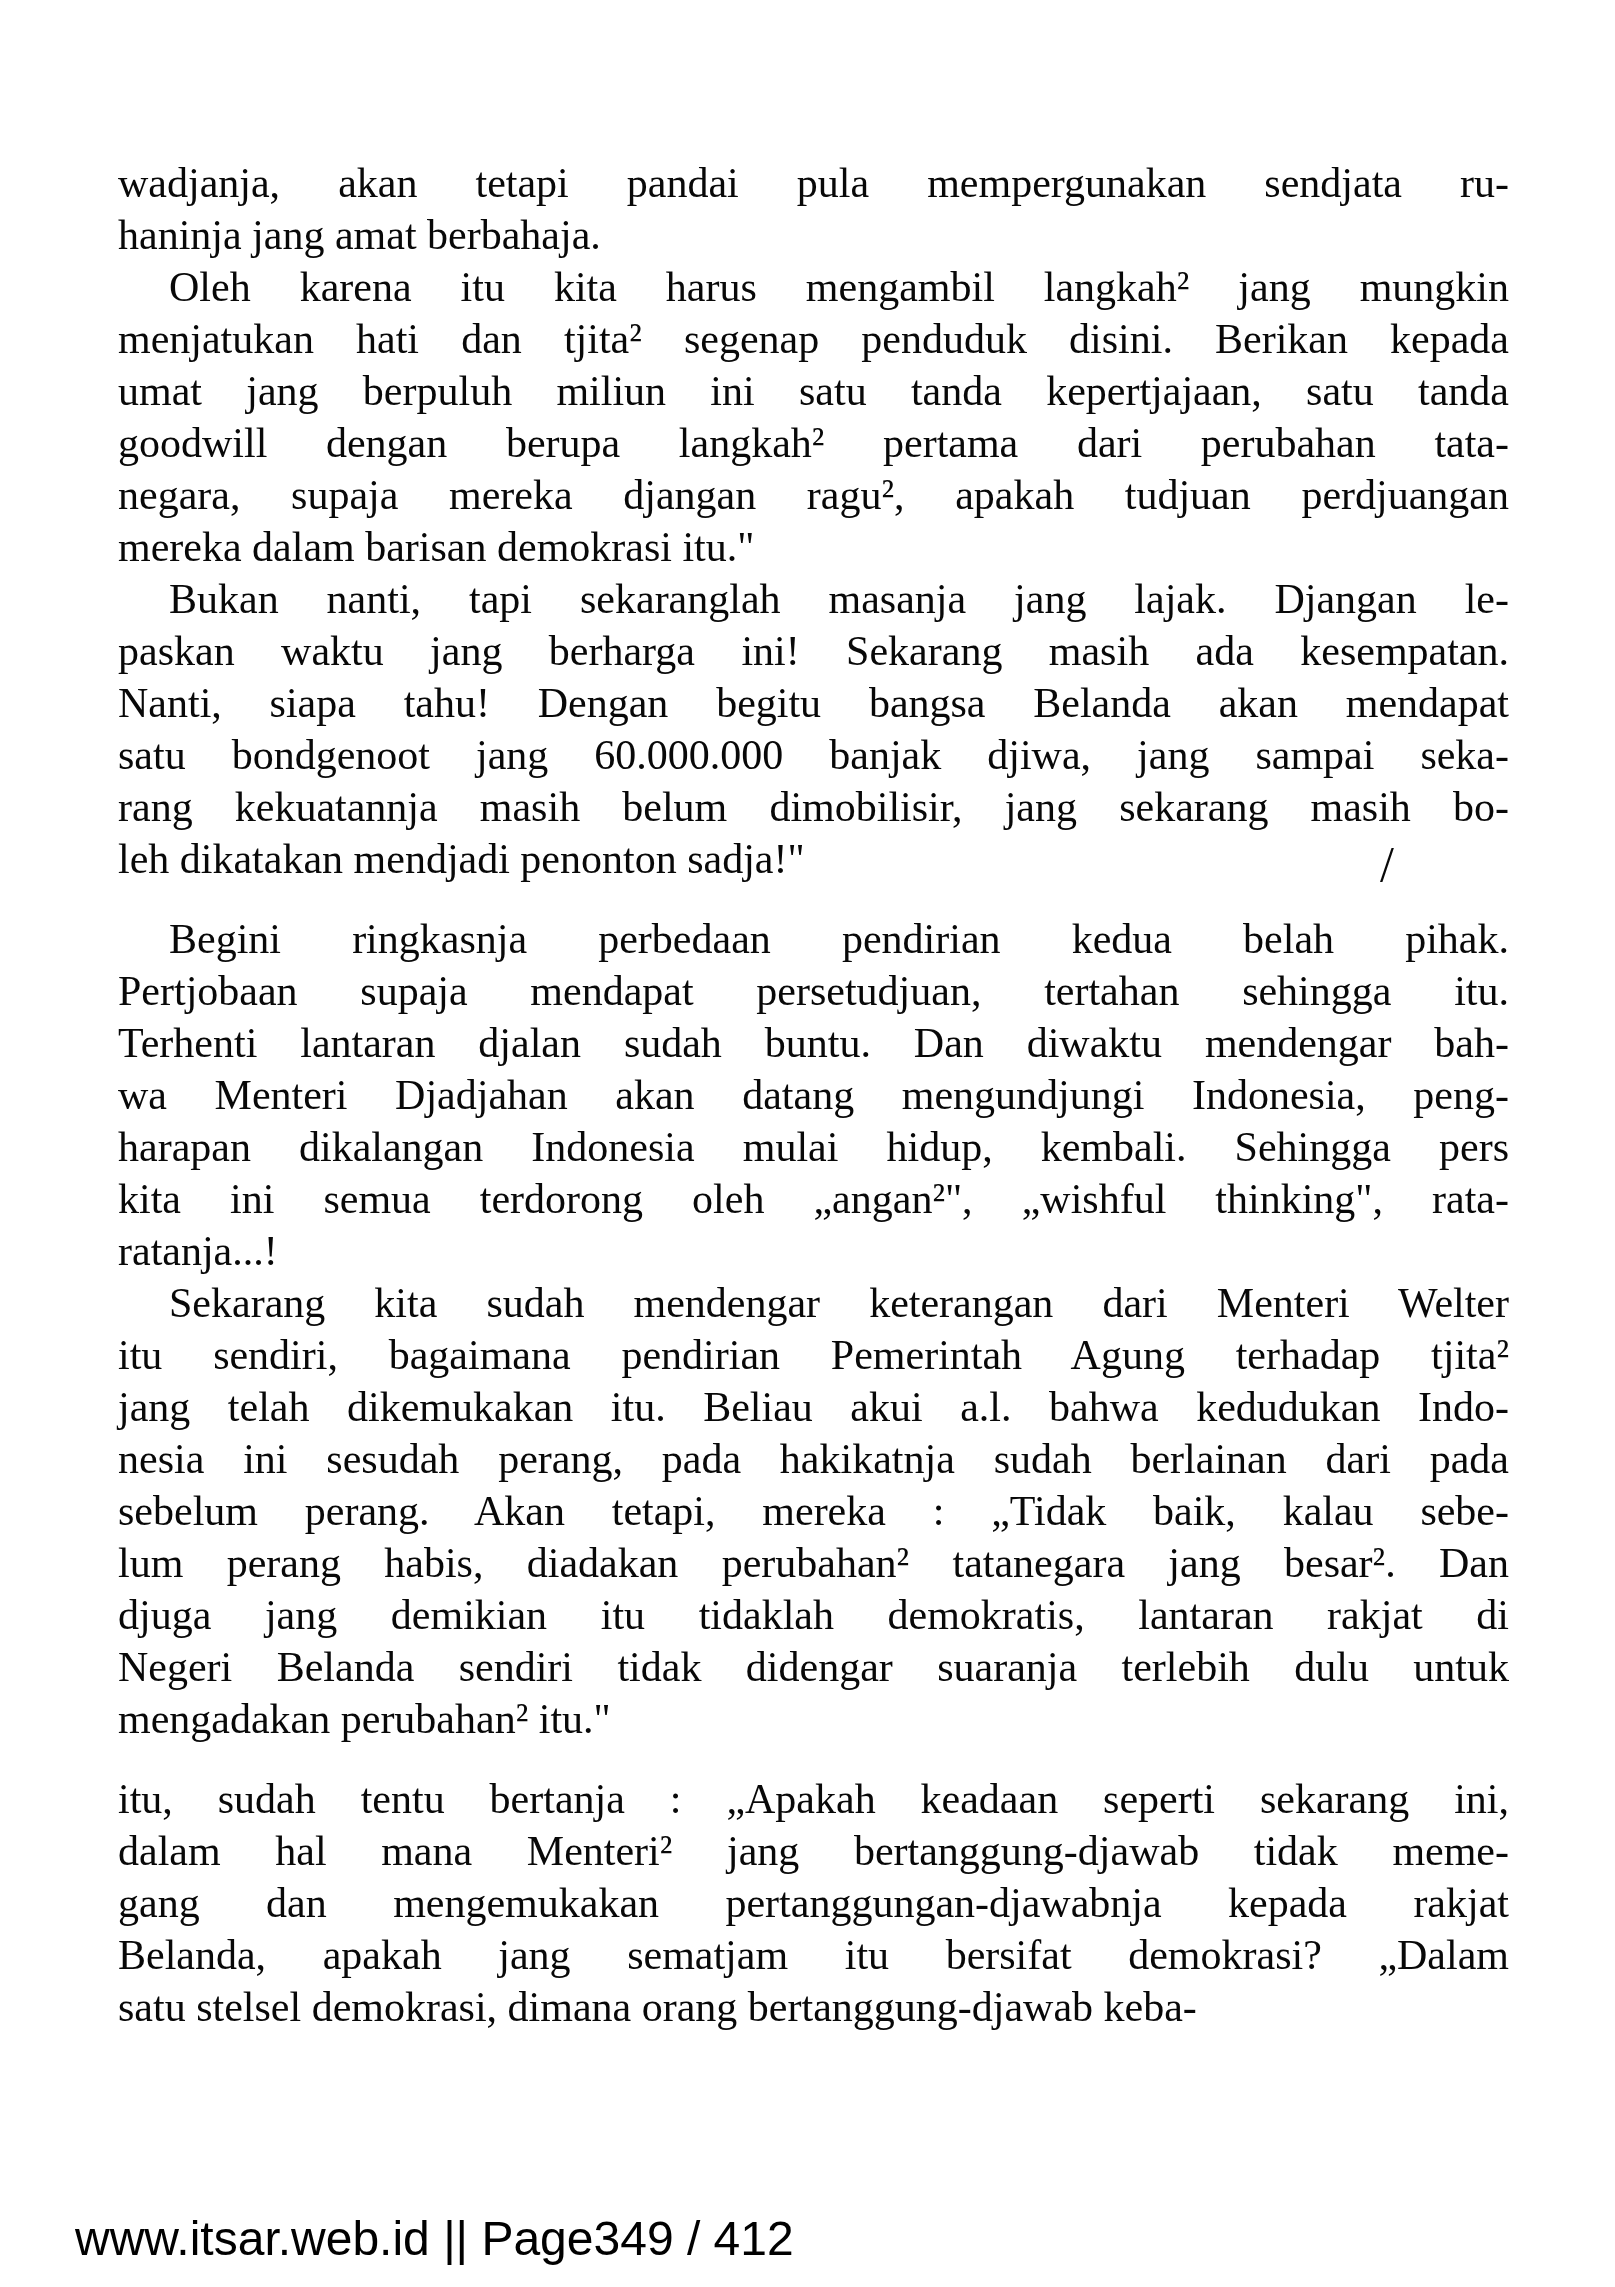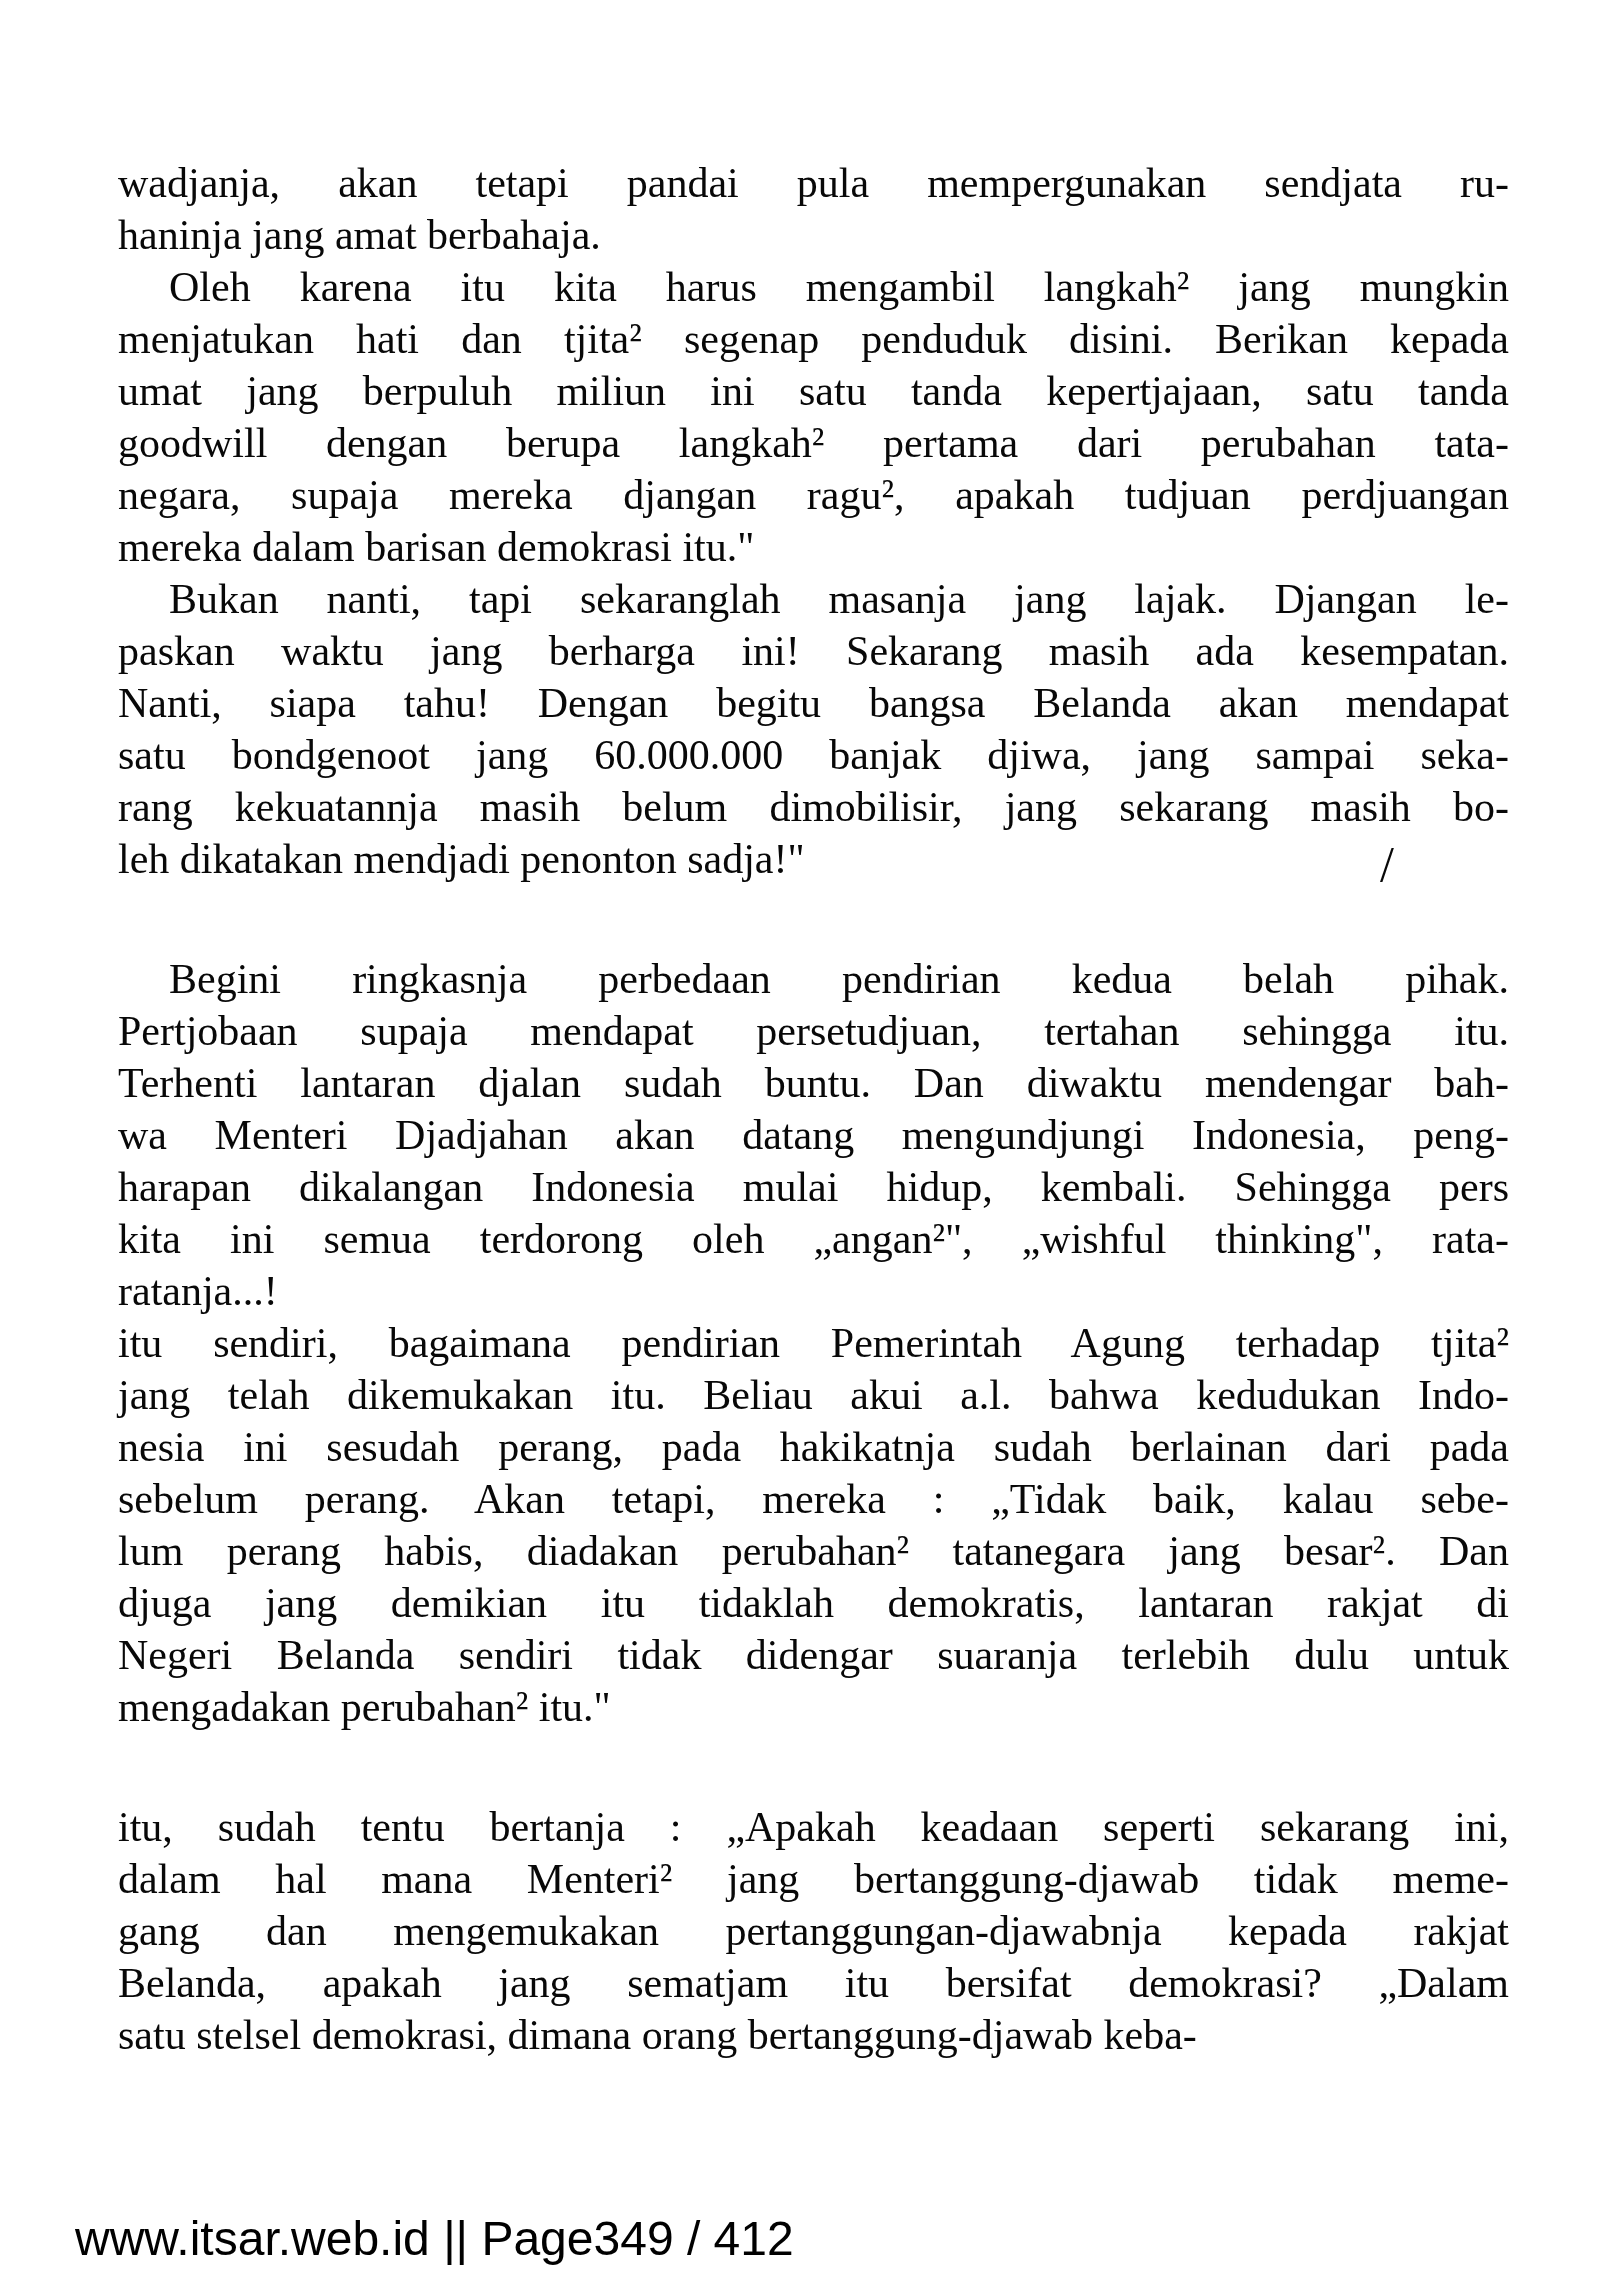--- a/index.html
+++ b/index.html
@@ -18,21 +18,21 @@
     position: absolute;
     left: 118px;
     top: 157px;
     width: 1391px;
     font-family: "Liberation Serif", serif;
     font-size: 42px;
     line-height: 52px;
     color: #080808;
   }
   .para { margin: 0; }
-  .para.gap { margin-top: 68px; }
+  .para.gap { margin-top: 28px; }
   .line {
     position: relative;
     text-align: justify;
     text-align-last: justify;
     min-height: 52px;
   }
   .line.first { text-indent: 51px; }
   .line.last {
     text-align: left;
     text-align-last: left;
@@ -82,20 +82,21 @@
       <div class="para gap">
         <div class="line first">Begini ringkasnja perbedaan pendirian kedua belah pihak.</div>
         <div class="line">Pertjobaan supaja mendapat persetudjuan, tertahan sehingga itu.</div>
         <div class="line">Terhenti lantaran djalan sudah buntu. Dan diwaktu mendengar bah-</div>
         <div class="line">wa Menteri Djadjahan akan datang mengundjungi Indonesia, peng-</div>
         <div class="line">harapan dikalangan Indonesia mulai hidup, kembali. Sehingga pers</div>
         <div class="line">kita ini semua terdorong oleh „angan²", „wishful thinking", rata-</div>
         <div class="line last">ratanja...!</div>
       </div>
       <div class="para">
+        <div class="line first">Sekarang kita sudah mendengar keterangan dari Menteri Welter</div>
         <div class="line">itu sendiri, bagaimana pendirian Pemerintah Agung terhadap tjita²</div>
         <div class="line">jang telah dikemukakan itu. Beliau akui a.l. bahwa kedudukan Indo-</div>
         <div class="line">nesia ini sesudah perang, pada hakikatnja sudah berlainan dari pada</div>
         <div class="line">sebelum perang. Akan tetapi, mereka : „Tidak baik, kalau sebe-</div>
         <div class="line">lum perang habis, diadakan perubahan² tatanegara jang besar². Dan</div>
         <div class="line">djuga jang demikian itu tidaklah demokratis, lantaran rakjat di</div>
         <div class="line">Negeri Belanda sendiri tidak didengar suaranja terlebih dulu untuk</div>
         <div class="line last">mengadakan perubahan² itu."</div>
       </div>
       <div class="para gap">

